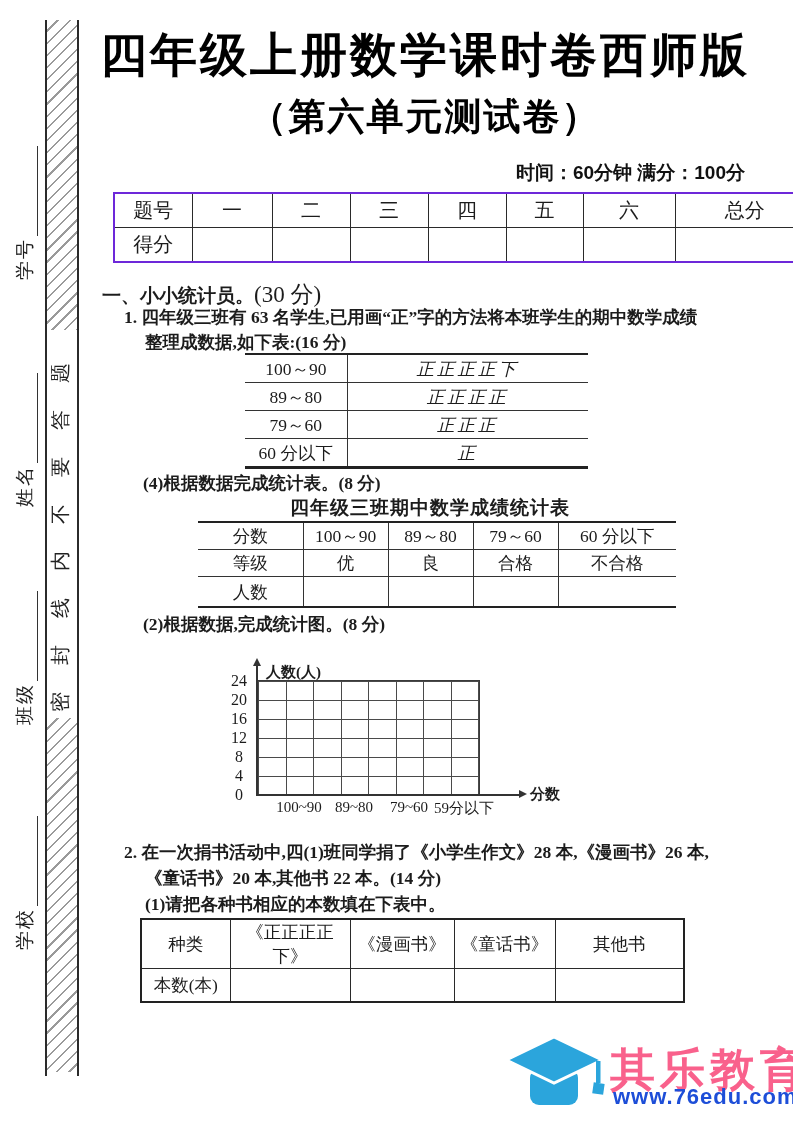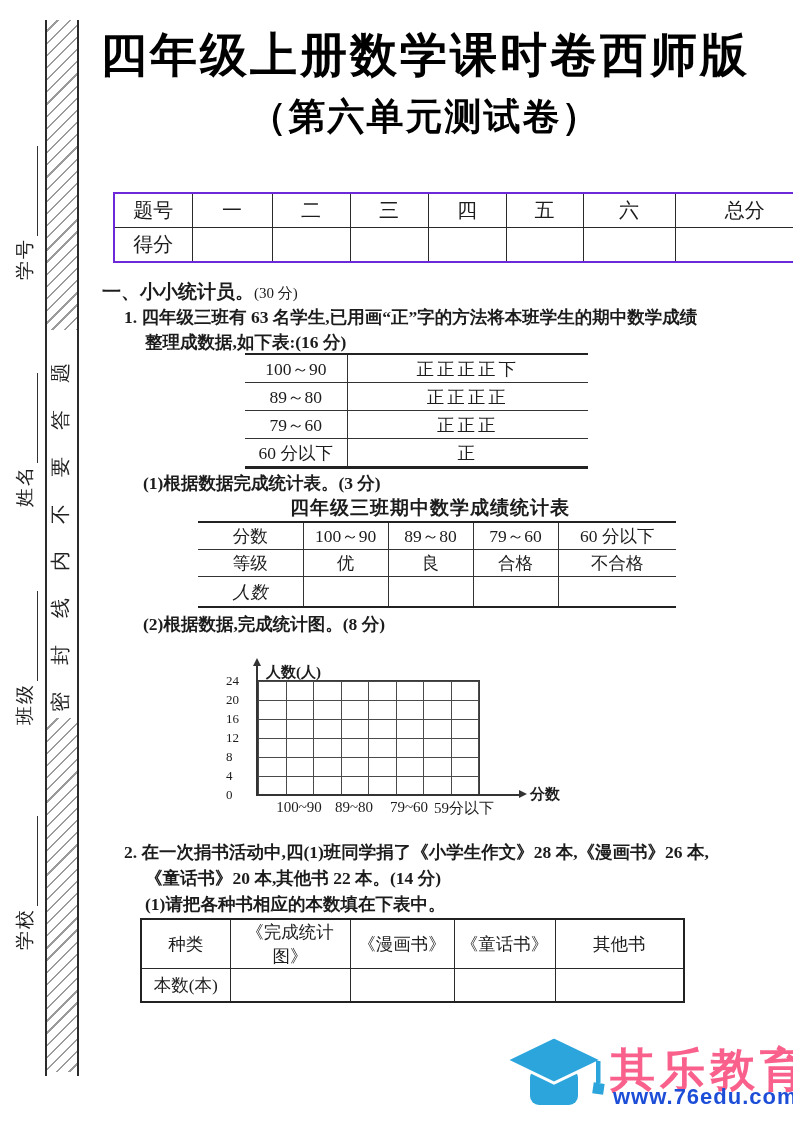--- a/index.html
+++ b/index.html
@@ -36,28 +36,28 @@
   td{text-align:center;vertical-align:middle;padding:0;overflow:hidden;}
 
   .score-table{position:absolute;left:113px;top:192px;width:703px;border:2px solid #6d28d9;font-family:Liberation Serif, serif;}
   .score-table td{border:1.5px solid #2a2a2a;height:33px;font-size:20px;}
 
   .tally{position:absolute;left:245px;top:353px;width:343px;
          border-top:2.5px solid #222;border-bottom:3px solid #222;}
   .tally td{height:27px;font-size:17.5px;}
   .tally tr + tr td{border-top:1.5px solid #333;}
   .tally td:first-child{border-right:1.5px solid #333;}
-  .tally .tmarks{letter-spacing:3px;}
+  .tally .tmarks{letter-spacing:3px;font-style:italic;}
 
   .stats{position:absolute;left:198px;top:521px;width:478px;
          border-top:2.5px solid #222;border-bottom:2.5px solid #222;}
   .stats td{height:26px;font-size:17.5px;}
   .stats tr + tr td{border-top:1.5px solid #333;}
   .stats td + td{border-left:1.5px solid #333;}
-  .stats tr:last-child td{height:29px;font-style:italic;}
+  .stats tr:last-child td{height:29px;}
 
   .books{position:absolute;left:140px;top:918px;width:545px;border:2px solid #222;}
   .books td{border:1.5px solid #2a2a2a;height:30px;font-size:17.5px;}
   .books tr:last-child td{height:32px;}
 
   
   .tline{position:absolute;font-size:17.5px;white-space:nowrap;font-weight:bold;}
   .sect{position:absolute;font-size:19px;white-space:nowrap;}
   .tbl-title{position:absolute;left:100px;width:660px;text-align:center;font-size:19px;letter-spacing:1px;}
 
@@ -66,21 +66,21 @@
         border:1.5px solid #3a3a3a;box-sizing:content-box;
         background-image:
           repeating-linear-gradient(to right,#4a4a4a 0 1px,transparent 1px 27.5px),
           repeating-linear-gradient(to bottom,#4a4a4a 0 1px,transparent 1px 19px);}
   .yaxis{position:absolute;left:256px;top:666px;width:2px;height:130px;background:#333;}
   .yarrow{position:absolute;left:252.5px;top:658px;width:0;height:0;
           border-left:4.5px solid transparent;border-right:4.5px solid transparent;border-bottom:8px solid #333;}
   .xaxis{position:absolute;left:257px;top:793.5px;width:263px;height:2px;background:#333;}
   .xarrow{position:absolute;left:519px;top:790px;width:0;height:0;
           border-top:4.5px solid transparent;border-bottom:4.5px solid transparent;border-left:8px solid #333;}
-  .ytick{position:absolute;width:26px;text-align:left;font-size:13px;height:18px;line-height:18px;}
+  .ytick{position:absolute;width:26px;text-align:center;font-size:16px;height:18px;line-height:18px;}
   .xcat{position:absolute;width:74px;text-align:center;font-size:15px;top:799px;white-space:nowrap;}
   .axis-label{position:absolute;font-size:15px;white-space:nowrap;}
 
   
   .logo-name{position:absolute;left:610px;top:1040px;font-size:45px;letter-spacing:5px;white-space:nowrap;}
   .logo-url{position:absolute;left:613px;top:1084px;width:178px;text-align:center;font-size:22px;letter-spacing:1px;}
 </style>
 </head>
 <body>
 
@@ -104,20 +104,21 @@
   </div>
 
   <div class="seal-band">
     <div class="hatch hatch-top"></div>
     <div class="hatch hatch-bottom"></div>
   </div>
   <div class="seal-text">密封线内不要答题</div>
 
   <div class="title hei">四年级上册数学课时卷西师版</div>
   <div class="subtitle hei">（第六单元测试卷）</div>
+  <div class="meta hei">时间：60分钟  满分：100分</div>
 
   <table class="score-table">
     <colgroup>
         <col style="width:78px">
         <col style="width:80px">
         <col style="width:78px">
         <col style="width:78px">
         <col style="width:78px">
         <col style="width:77px">
         <col style="width:92px">
@@ -141,21 +142,21 @@
       <td></td>
       <td></td>
       <td></td>
       <td></td>
       <td></td>
     </tr>
   </tbody>
     </table>
 
   <div class="sect" style="left:102px;top:279px;">
-    <span class="hei">一、小小统计员。</span><span class="serif" style="font-size:15px;font-family:Liberation Serif, serif;">(30 分)</span>
+    <span class="hei">一、小小统计员。</span><span class="serif" style="font-size:23px;font-family:Liberation Serif, serif;">(30 分)</span>
   </div>
 
   <div class="tline" style="left:124px;top:305px;">1. 四年级三班有 63 名学生,已用画“正”字的方法将本班学生的期中数学成绩</div>
   <div class="tline" style="left:145px;top:330px;">整理成数据,如下表:(16 分)</div>
 
   <table class="tally">
     <colgroup>
         <col style="width:102px">
         <col>
       </colgroup>
@@ -172,21 +173,21 @@
       <td>79～60</td>
       <td class="tmarks">正正正</td>
     </tr>
     <tr>
       <td>60 分以下</td>
       <td class="tmarks">正</td>
     </tr>
   </tbody>
     </table>
 
-  <div class="tline" style="left:143px;top:471px;">(1)根据数据完成统计表。(3 分)</div>
+  <div class="tline" style="left:143px;top:471px;">(4)根据数据完成统计表。(8 分)</div>
 
   <div class="tbl-title hei" style="top:495px;">四年级三班期中数学成绩统计表</div>
 
   <table class="stats">
     <colgroup>
         <col style="width:105px">
         <col style="width:85px">
         <col style="width:85px">
         <col style="width:85px">
         <col>
@@ -251,21 +252,21 @@
     <colgroup>
         <col style="width:89px">
         <col style="width:120px">
         <col style="width:104px">
         <col style="width:101px">
         <col>
       </colgroup>
     <tbody>
         <tr>
       <td>种类</td>
-      <td>《完成统计图》</td>
+      <td>《正正正正下》</td>
       <td>《漫画书》</td>
       <td>《童话书》</td>
       <td>其他书</td>
     </tr>
     <tr>
       <td>本数(本)</td>
       <td></td>
       <td></td>
       <td></td>
       <td></td>

